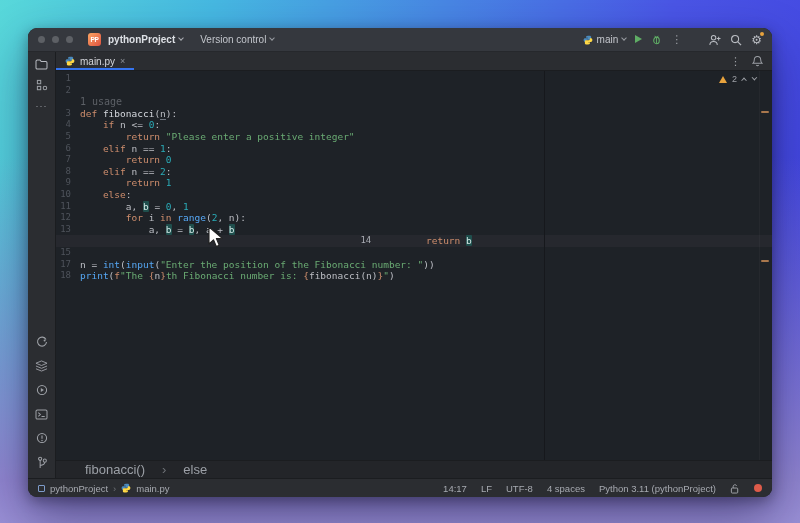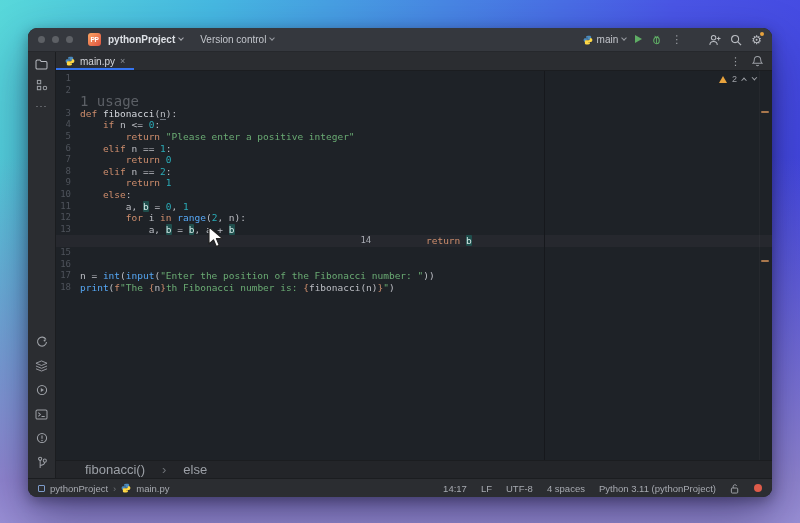--- a/index.html
+++ b/index.html
@@ -52,21 +52,21 @@
   .tab-close{ color:#8c9097; font-size:9px; }
   .tab-right{ margin-left:auto; display:flex; align-items:center; gap:11px; padding-right:9px; color:#9da0a6; }
   
   .editor{ position:relative; flex:1; background:#1e2227; overflow:hidden;
     font-family:"DejaVu Sans Mono", monospace; font-size:9.5px; padding-top:2px; }
   .line{ display:flex; height:11.6px; line-height:11.6px; position:relative; }
   .line.current{ background:#26282e;justify-content:center; }
   .ln{ width:24px; flex:none; text-align:right; padding-right:9px; color:#4e535b; font-size:9px; }
   .line.current .ln{ color:#a8abb2; }
   .code{ white-space:pre; }
-  .inlay{ color:#5c6066; font-size:14px;text-align:right; }
+  .inlay{ color:#5c6066; font-size:10px;text-align:right; }
   .tk-kw{ color:#cf8e6d; } .tk-str{ color:#6aab73; } .tk-num{ color:#2aacb8; }
   .tk-bi{ color:#56a8f5; } .tk-fn{ color:#d5d8de; } .tk-pl{ color:#bcbec4; }
   .tk-pu{ color:#bcbec4; border-bottom:1px solid #707680; }
   .tk-hb{ color:#cfe6e3; background:#1f4f4d; border-radius:1px; }
   .guide{ position:absolute; left:488px; top:0; bottom:0; width:1px; background:#16181c; }
   .stripe{ position:absolute; right:0; top:0; bottom:0; width:13px; border-left:1px solid rgba(255,255,255,0.03); }
   .mark{ position:absolute; right:3px; width:8px; height:2px; background:#a9774d; border-radius:1px; }
   .inspections{ position:absolute; top:3px; right:17px; display:flex; align-items:center; gap:5px;
     font-family:"Liberation Sans",sans-serif; font-size:9px; color:#9da0a6; }
   .warn-tri{ width:0; height:0; border-left:4px solid transparent; border-right:4px solid transparent;
@@ -285,24 +285,20 @@
             <div class="line">
               <span class="ln">13</span>
               <span class="code"><span class="tk-pl">            a, </span><span class="tk-hb">b</span><span class="tk-pl"> = </span><span class="tk-hb">b</span><span class="tk-pl">, a + </span><span class="tk-hb">b</span></span>
             </div>
             <div class="line current">
               <span class="ln">14</span>
               <span class="code"><span class="tk-pl">        </span><span class="tk-kw">return</span><span class="tk-pl"> </span><span class="tk-hb">b</span></span>
             </div>
             <div class="line">
               <span class="ln">15</span>
-              <span class="code"></span>
-            </div>
-            <div class="line">
-              <span class="ln">16</span>
               <span class="code"></span>
             </div>
             <div class="line">
               <span class="ln">17</span>
               <span class="code"><span class="tk-pl">n = </span><span class="tk-bi">int</span><span class="tk-pl">(</span><span class="tk-bi">input</span><span class="tk-pl">(</span><span class="tk-str">"Enter the position of the Fibonacci number: "</span><span class="tk-pl">))</span></span>
             </div>
             <div class="line">
               <span class="ln">18</span>
               <span class="code"><span class="tk-bi">print</span><span class="tk-pl">(</span><span class="tk-kw">f</span><span class="tk-str">"The </span><span class="tk-kw">{</span><span class="tk-pl">n</span><span class="tk-kw">}</span><span class="tk-str">th Fibonacci number is: </span><span class="tk-kw">{</span><span class="tk-pl">fibonacci(n)</span><span class="tk-kw">}</span><span class="tk-str">"</span><span class="tk-pl">)</span></span>
             </div>

